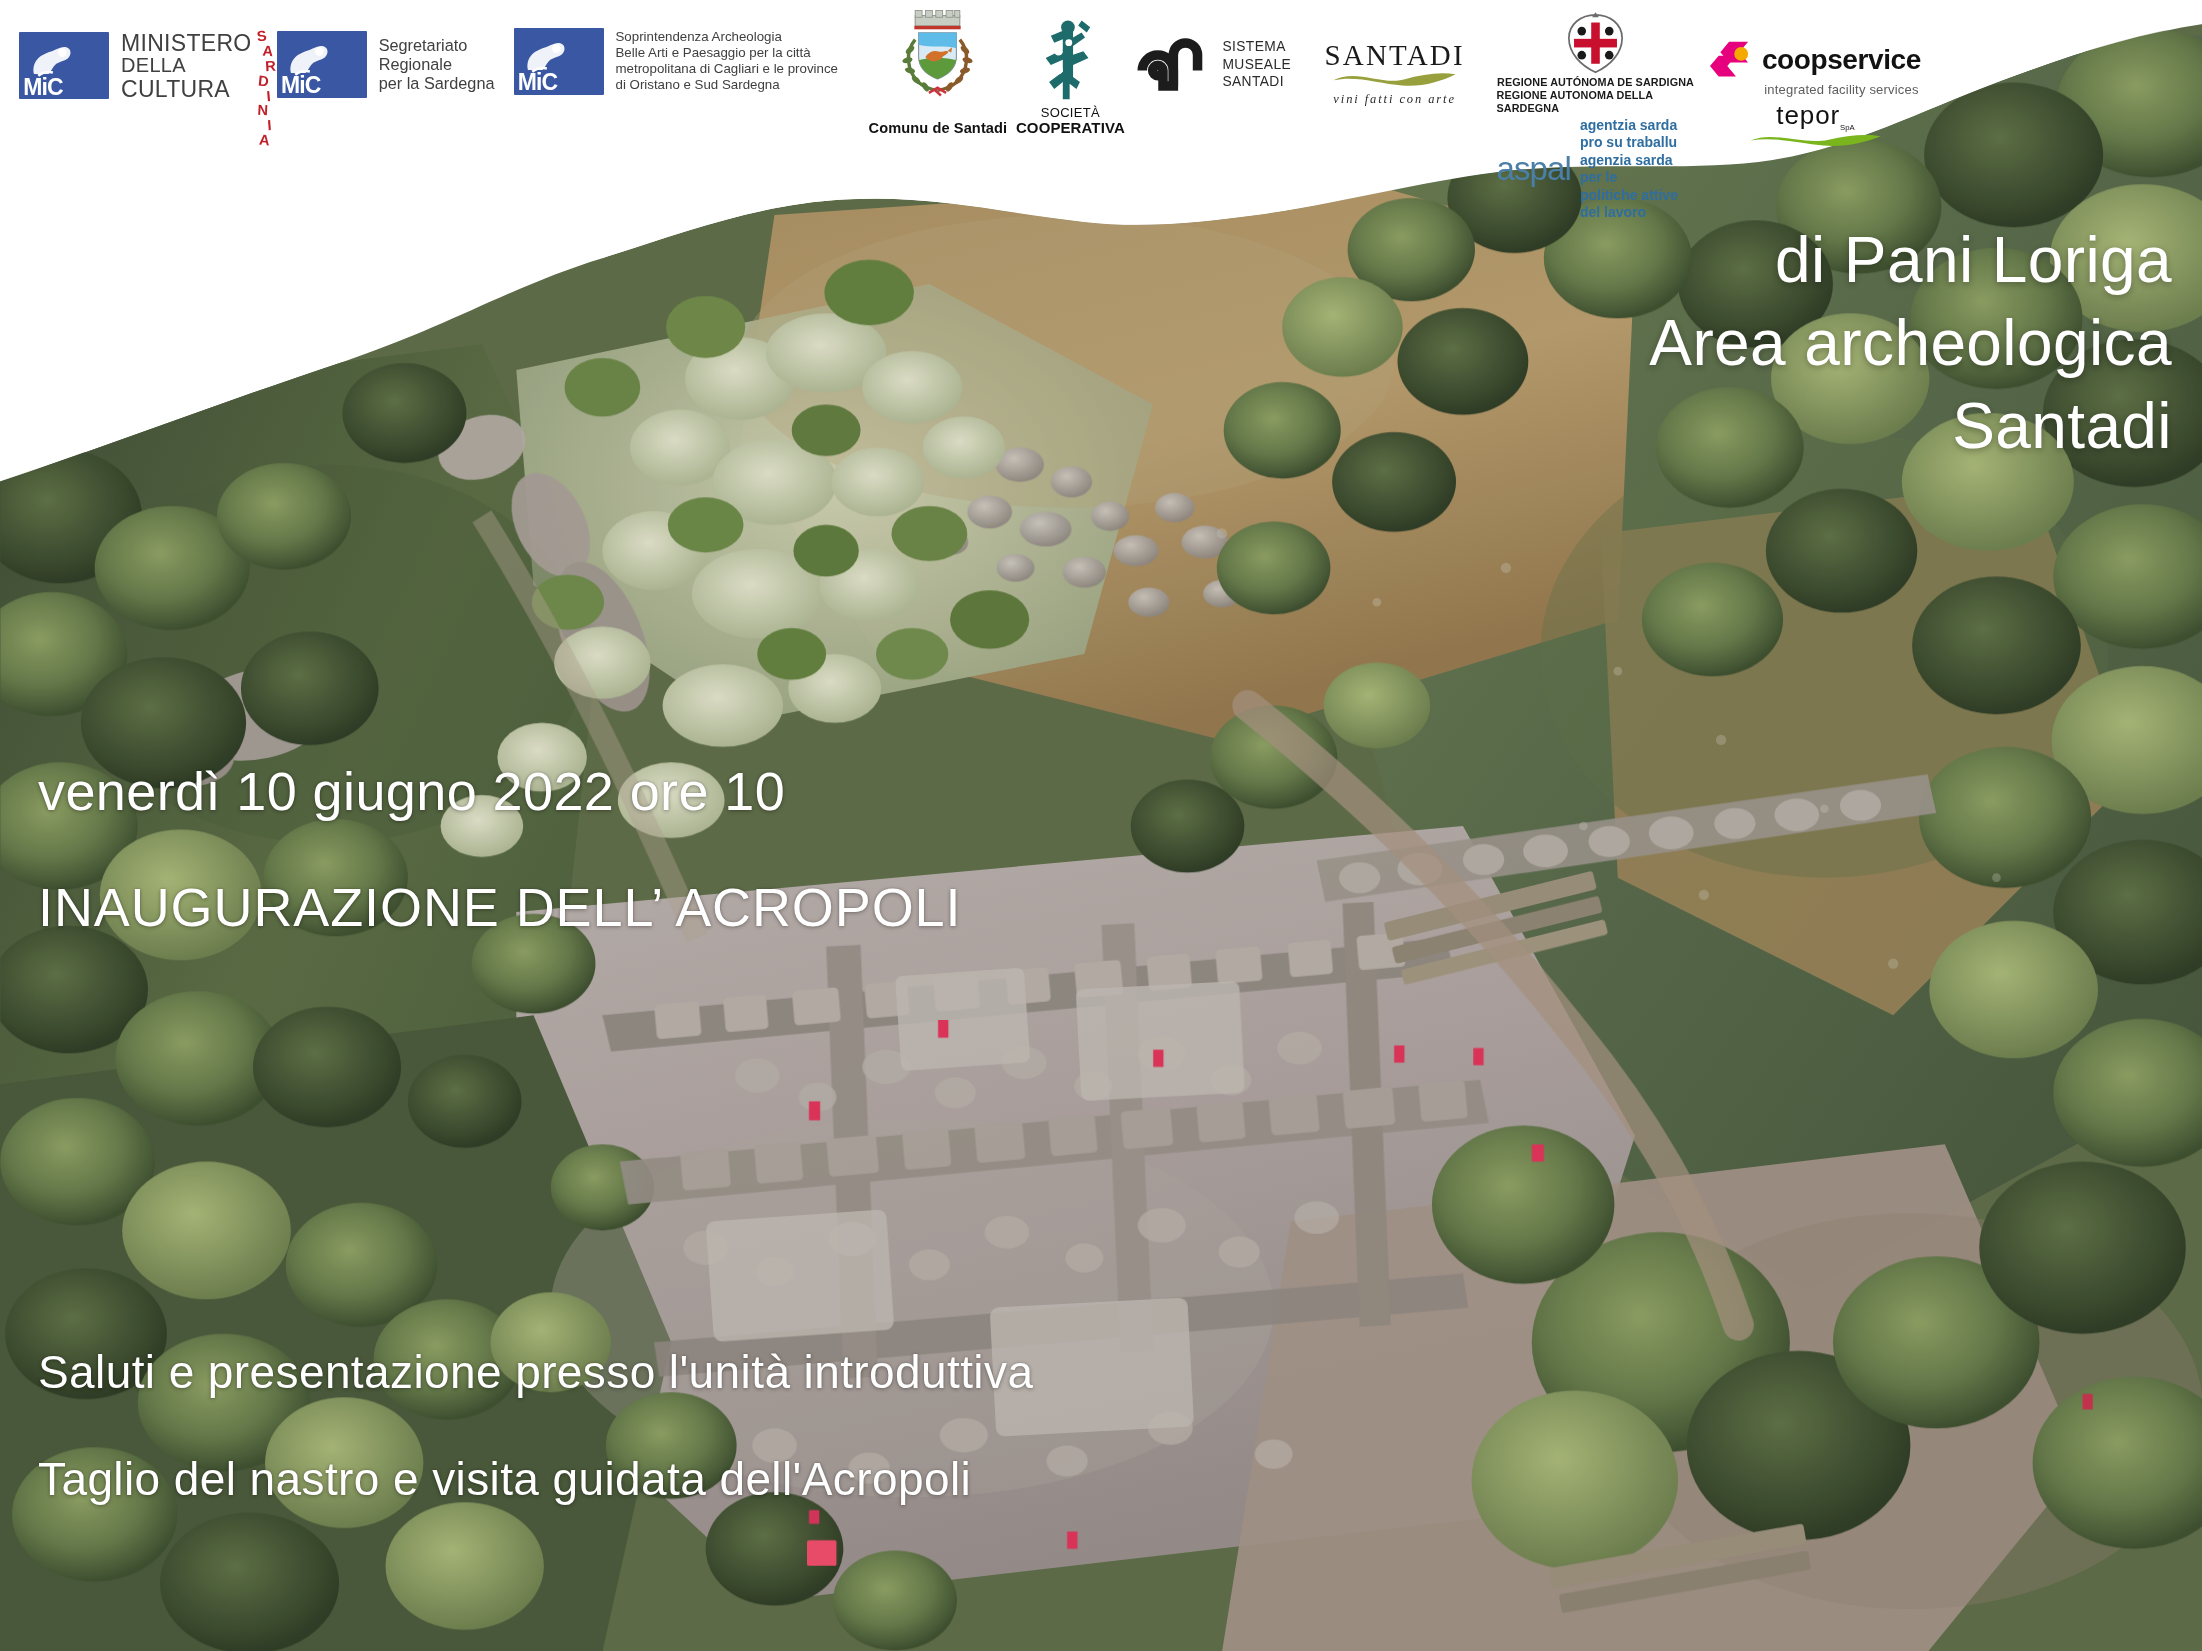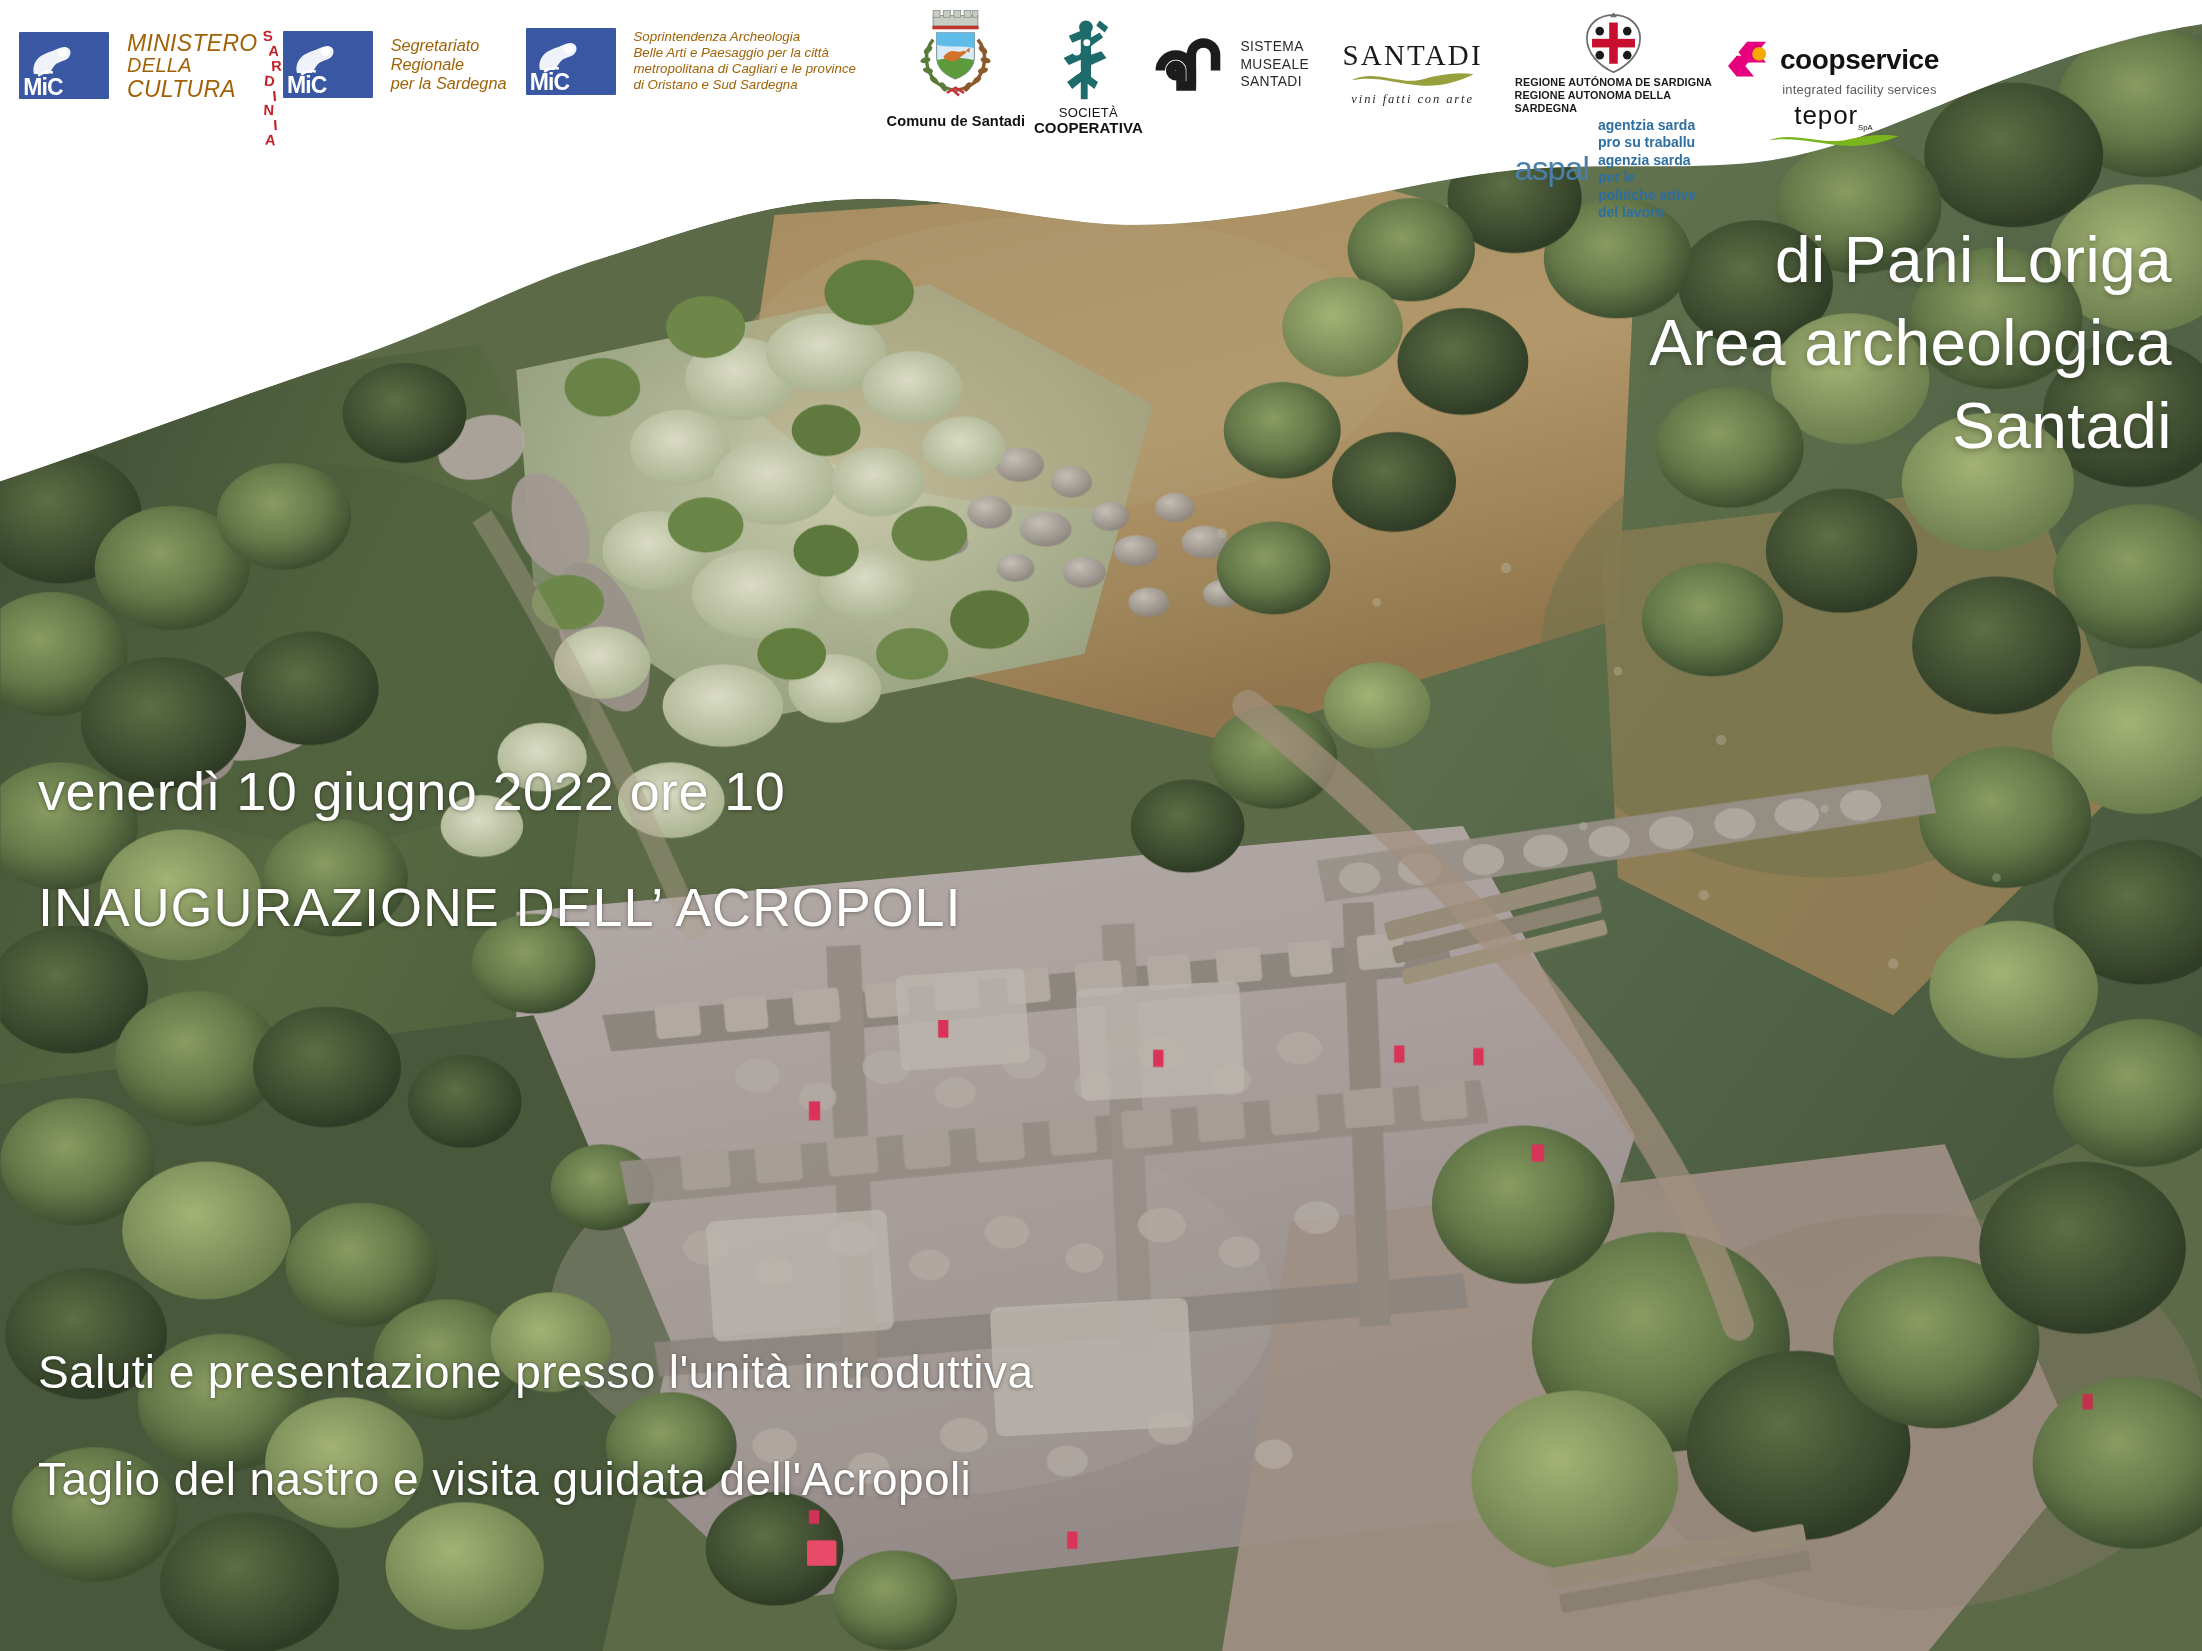--- a/index.html
+++ b/index.html
@@ -19,41 +19,41 @@
   #logos{position:absolute;left:0;top:0;width:2203px;height:194px;
          display:flex;align-items:flex-start;}
 
   .logo{display:flex;align-items:center;}
 
   
   .mic{width:90px;height:67px;background:#3a57a4;position:relative;flex:none;border-radius:0.9px;}
   .mic .fig{position:absolute;left:7.7px;top:6px;width:50px;height:43px;}
   .mic .mictxt{position:absolute;left:4.3px;bottom:0.9px;font-size:23px;font-weight:700;
                color:#fff;letter-spacing:-0.9px;line-height:1;font-family:"Liberation Sans",sans-serif;}
-  .mic-lines{color:#a16207;font-size:16.3px;line-height:1.18;margin-left:18px;font-weight:400;font-style:italic;}
+  .mic-lines{color:#404040;font-size:16.3px;line-height:1.18;margin-left:12px;font-weight:400;}
   .mic-lines.big{font-size:23px;line-height:1.06;letter-spacing:0.3px;}
   .mic-lines.big .l1{font-weight:400;}
   .mic-lines.small{font-size:13.3px;line-height:1.2;}
 
   
   .sardinia{color:#c0202a;font-size:14.6px;line-height:1.02;font-weight:600;
             margin:1.7px 6px 0 8.6px;text-align:center;}
   .sardinia span{display:block;}
   .sardinia .s{transform:translateX(-3.4px) rotate(-7deg);}
   .sardinia .a{transform:translateX(2.6px) rotate(4deg);}
   .sardinia .r{transform:translateX(5.2px) rotate(-3deg);}
   .sardinia .d{transform:translateX(-1.7px) rotate(6deg);}
   .sardinia .i{transform:translateX(3.4px) rotate(-5deg);}
   .sardinia .n{transform:translateX(-2.6px) rotate(3deg);}
   .sardinia .i2{transform:translateX(4.3px) rotate(-4deg);}
   .sardinia .a2{transform:translateX(-0.9px) rotate(5deg);}
 
   
   .crest-wrap{display:flex;flex-direction:column;align-items:center;width:155px;}
-  .crest-label{font-size:14.6px;font-weight:700;color:#111;margin-top:3px;letter-spacing:0.1px;}
+  .crest-label{font-size:14.6px;font-weight:700;color:#111;margin-top:10px;letter-spacing:0.1px;}
 
   
   .coop-wrap{display:flex;flex-direction:column;align-items:center;width:86px;}
   .coop-t1{font-size:13px;color:#111;letter-spacing:0.3px;line-height:1.05;}
   .coop-t2{font-size:15px;color:#111;font-weight:700;letter-spacing:0.1px;line-height:1.05;}
 
   
   .sm-wrap{display:flex;align-items:center;}
   .sm-txt{font-size:13.8px;color:#2b2b2b;line-height:1.28;margin-left:14px;letter-spacing:0.4px;}
 

